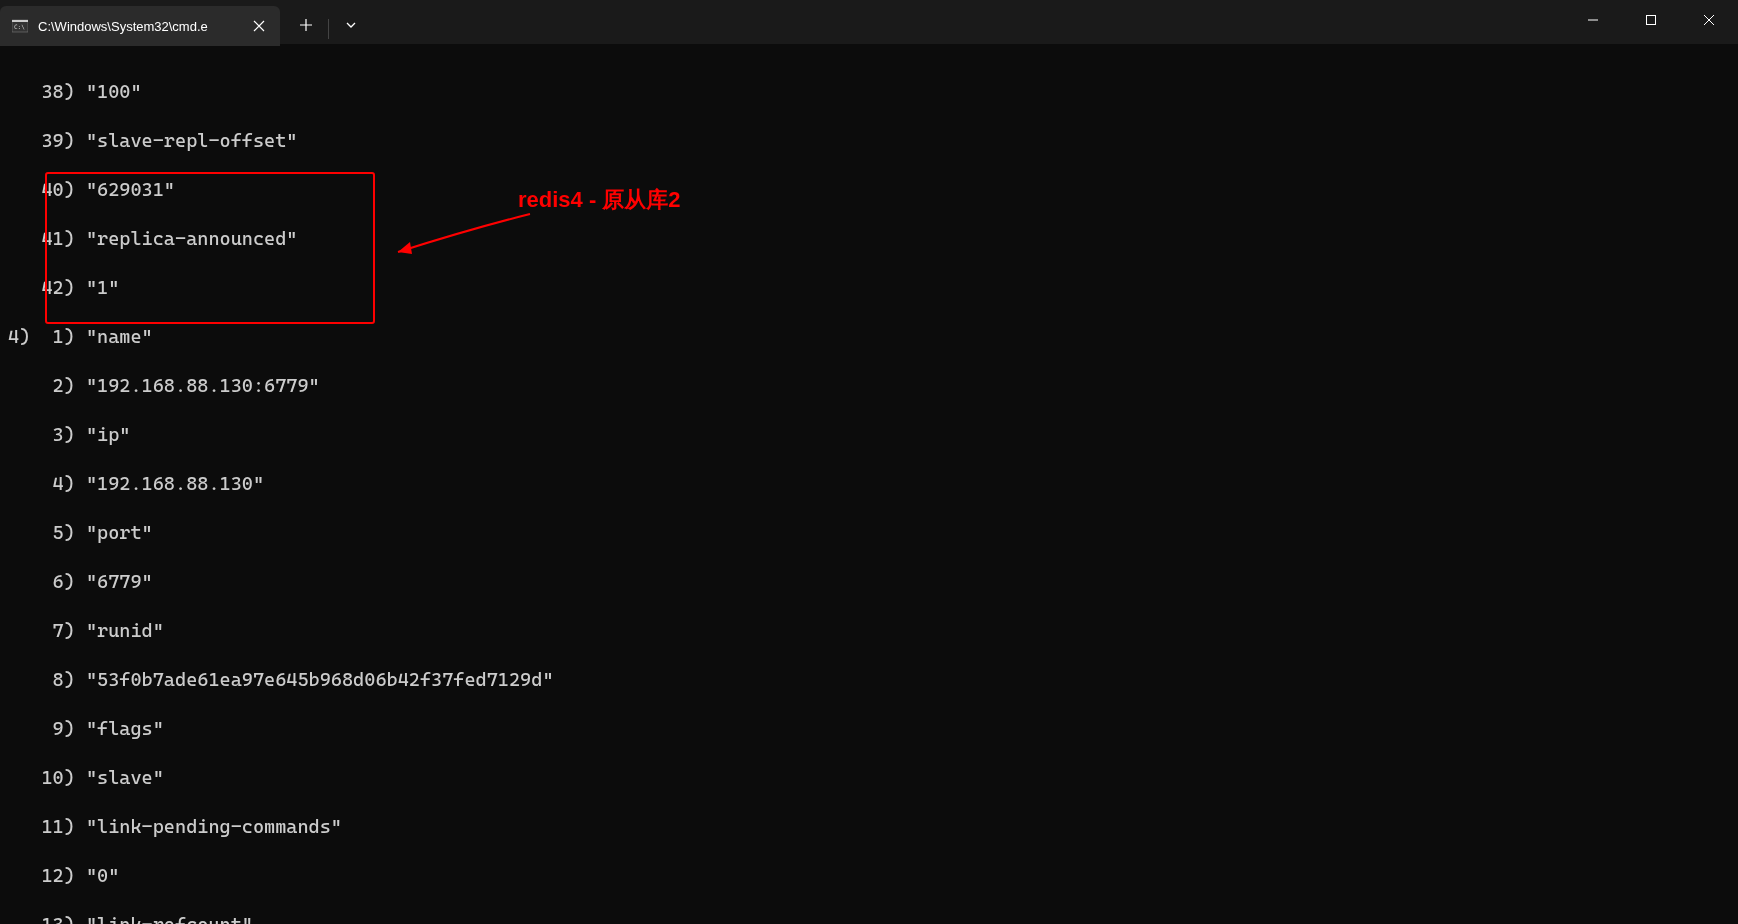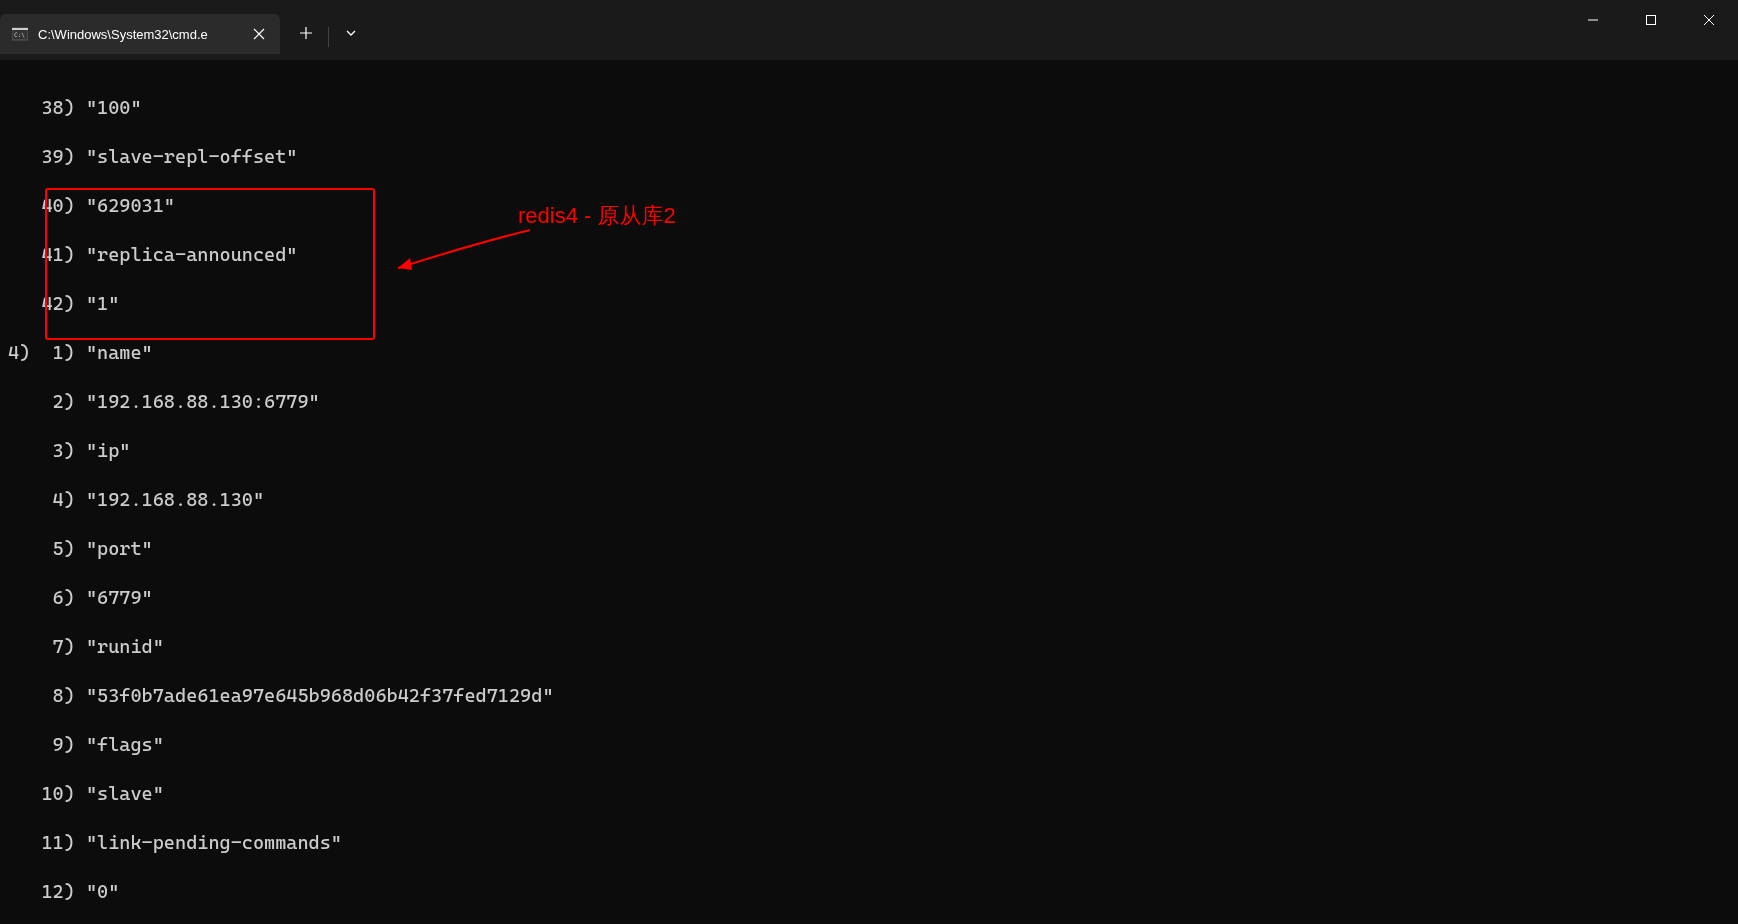--- a/index.html
+++ b/index.html
@@ -6,21 +6,21 @@
     body {
       background: #0c0c0c;
       font-family: 'Cascadia Mono', 'Consolas', monospace;
       color: #cccccc;
       width: 1738px;
       height: 924px;
       overflow: hidden;
       position: relative;
     }
     .title-bar {
-      height: 60px;
+      height: 44px;
       background: #1a1a1a;
       display: flex;
       align-items: center;
       position: relative;
     }
     .tab {
       display: flex;
       align-items: center;
       height: 40px;
       padding: 0 12px;
@@ -197,19 +197,19 @@
 
 
 
 
 
 
 
 
   <div class="highlight-box" style="left:45px; top:128px; width:330px; height:152px;"></div>
 
-  <div class="annotation" style="left:518px; top:144px;">redis4 - 原从库2</div>
+  <div class="annotation" style="left:518px; top:144px;font-weight:bold;">redis4 - 原从库2</div>
 
   <svg class="arrow" style="left:380px; top:160px;" width="160" height="60" viewBox="0 0 160 60">
     <path d="M150 10 Q 90 25 18 48" stroke="#ff0000" stroke-width="2" fill="none"></path>
     <path d="M18 48 L30 38 L32 50 Z" fill="#ff0000"></path>
   </svg>
 </div>
 
 </body></html>

